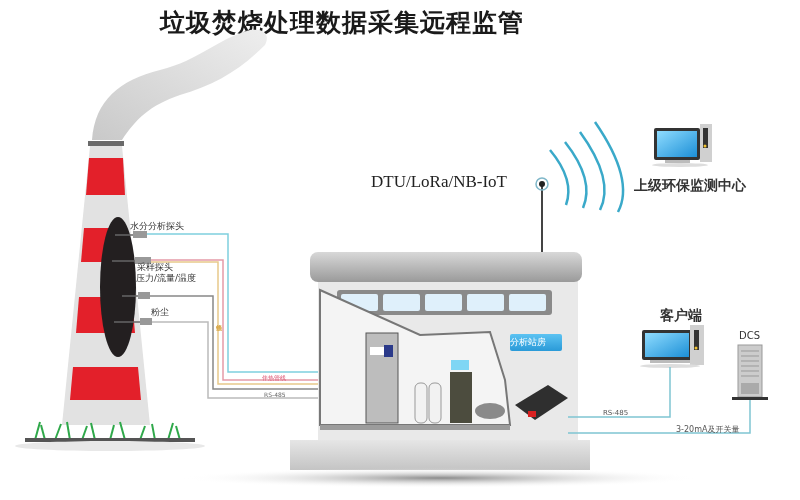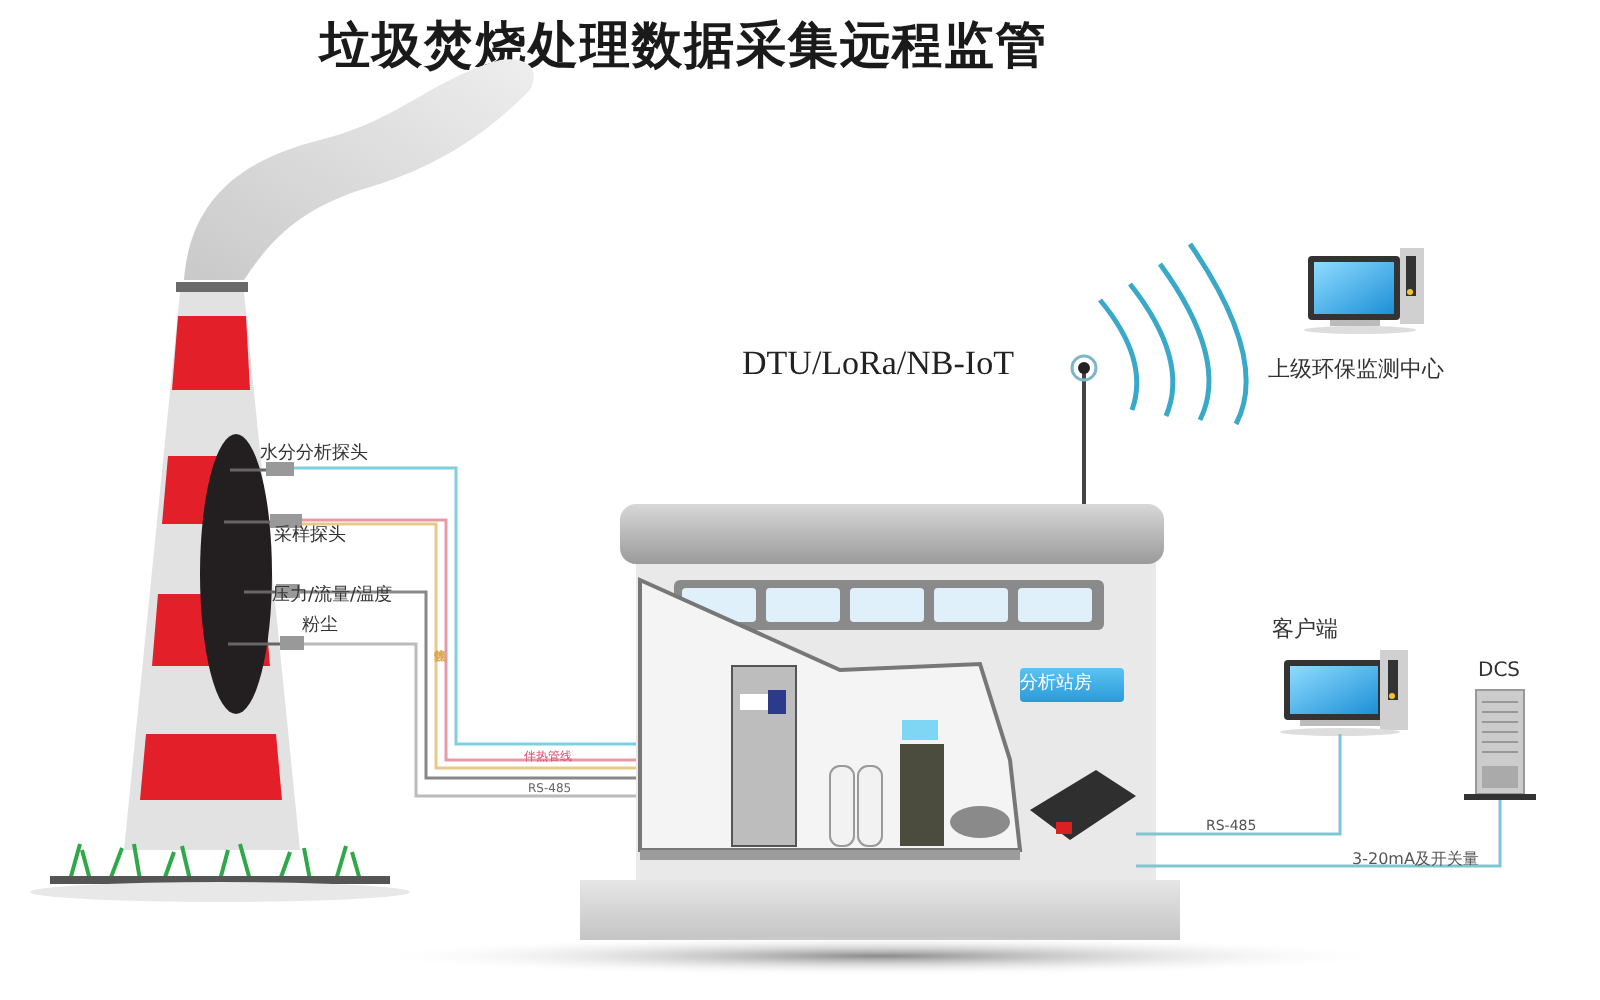--- a/index.html
+++ b/index.html
@@ -2,21 +2,21 @@
 <html><head>
 <meta charset="utf-8">
 <style>
   html, body { margin:0; padding:0; }
   body { width:800px; height:500px; background:#ffffff; position:relative; overflow:hidden;
          font-family:"DejaVu Sans","Liberation Sans",sans-serif; }
   .abs { position:absolute; }
   #title { left:0; top:6px; width:684px; text-align:center; font-size:25px; color:#1a1a1a;
            letter-spacing:1px; font-weight:bold; }
   .label-sm { font-size:9px; color:#333; white-space:nowrap; }
-  .label-md { font-size:11px; color:#333; white-space:nowrap; }
+  .label-md { font-size:14px; color:#333; white-space:nowrap;font-weight:bold; }
   .tiny { font-size:6px; white-space:nowrap;text-align:center; }
   #dtu-label { left:371px; top:172px; font-family:Liberation Serif, serif;
                font-size:17px; color:#222; }
   #station-badge { left:510px; top:334px; width:52px; height:17px; background:linear-gradient(#5cc3f2,#2a9ad8);
                    color:#fff; font-size:9px; text-align:left; line-height:17px; border-radius:2px; }
   svg { position:absolute; left:0; top:0; }
 </style>
 </head>
 <body>
 
@@ -173,28 +173,28 @@
   </g>
 
   <g fill="none" stroke="#7fc5d2" stroke-width="1.5">
     <polyline points="568,417 670,417 670,367"></polyline>
     <polyline points="568,433 750,433 750,400"></polyline>
   </g>
 </svg>
 
 <div class="abs label-sm" style="left:130px;top:220px;font-family:Liberation Serif, serif;">水分分析探头</div>
 <div class="abs label-sm" style="left:137px;top:245px;margin-top:16px;">采样探头</div>
-<div class="abs label-sm" style="left:136px;top:291px;">压力/流量/温度</div>
+<div class="abs label-sm" style="left:136px;top:272px;">压力/流量/温度</div>
 <div class="abs label-sm" style="left:151px;top:306px;">粉尘</div>
 
 <div class="abs tiny" style="left:214px;top:320px;color:#d9a94a;writing-mode:vertical-rl;">伴热管线</div>
 <div class="abs tiny" style="left:262px;top:374px;color:#d94a6a;">伴热管线</div>
 <div class="abs tiny" style="left:264px;top:391px;color:#666;">RS-485</div>
 <div class="abs tiny" style="left:603px;top:409px;color:#555;font-size:7px;">RS-485</div>
 <div class="abs tiny" style="left:676px;top:424px;color:#555;font-size:8px;">3-20mA及开关量</div>
 
 <div id="station-badge" class="abs">分析站房</div>
 
 <div id="dtu-label" class="abs">DTU/LoRa/NB-IoT</div>
 
 <div class="abs label-md" style="left:634px;top:177px;">上级环保监测中心</div>
-<div class="abs label-md" style="left:636px;top:307px;">客户端</div>
+<div class="abs label-md" style="left:660px;top:307px;">客户端</div>
 <div class="abs" style="left:739px;top:330px;font-size:10px;color:#333;">DCS</div>
 
 </body></html>

